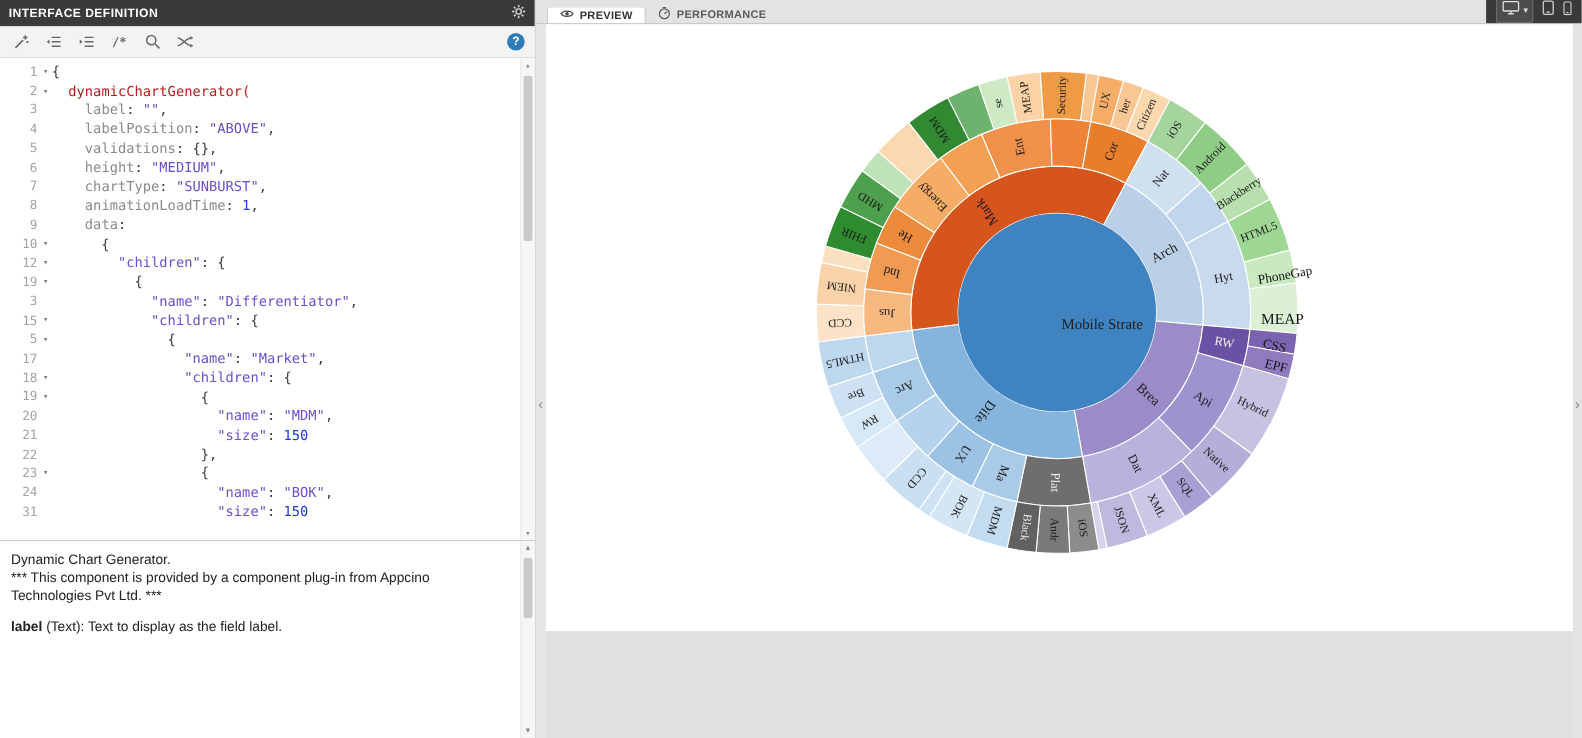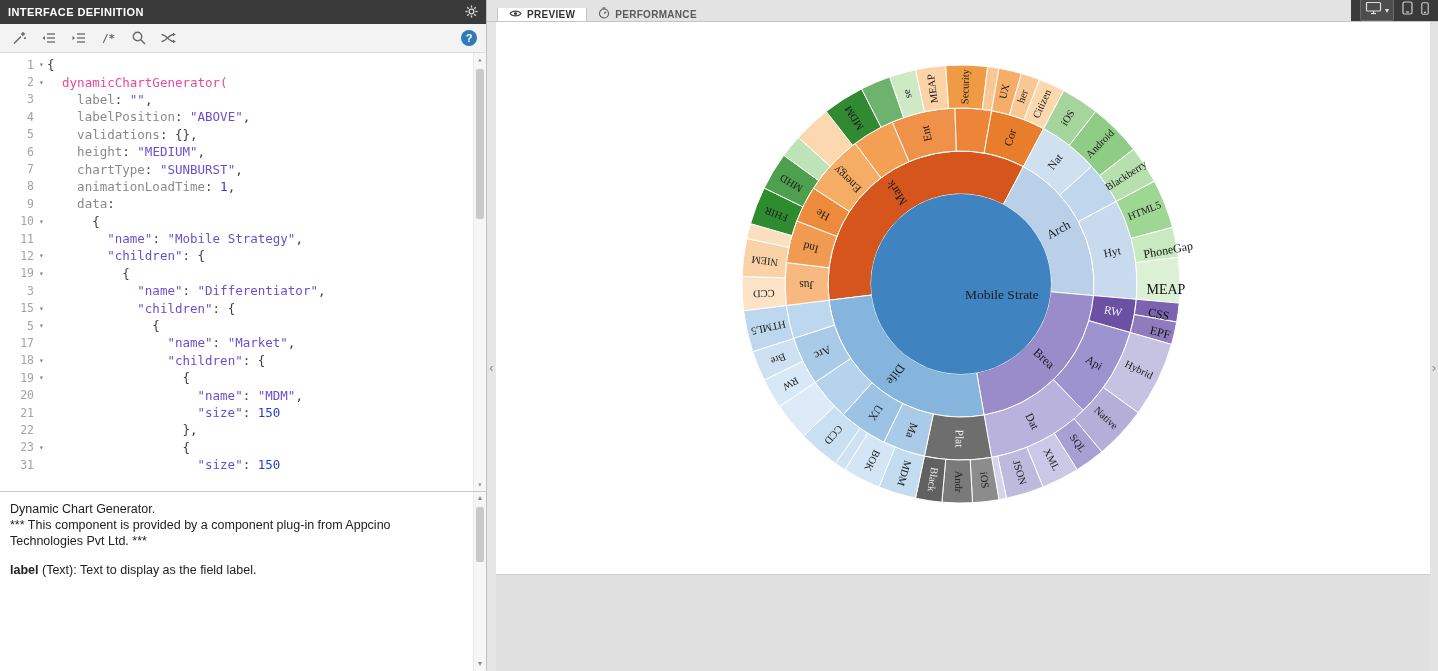--- a/index.html
+++ b/index.html
@@ -21,21 +21,21 @@
              background:#2e7bb8; color:#fff; font-size:11px; font-weight:bold; display:flex;
              align-items:center; justify-content:center; cursor:pointer; }
 
   .editor { height:438px; flex:none; position:relative; background:#fff; overflow:hidden;
             font-family:"DejaVu Sans Mono", monospace; padding-top:3px; }
   .cl { display:flex; height:17.4px; align-items:center; }
   .ln { width:34px; text-align:right; color:#a3a3a3; font-size:11.5px; flex:none; }
   .fold { width:13px; text-align:center; color:#7d7d7d; font-size:8px; flex:none; padding-left:2px; }
   .codetx { white-space:pre; font-size:12.5px; }
   .tk-p { color:#3c3c3c; }
-  .tk-f { color:#ec4899; }
+  .tk-f { color:#b91c1c; }
   .tk-k { color:#8a8a8a; }
   .tk-s { color:#6b4fcf; }
   .tk-n { color:#1f3bd4; }
 
   .vscroll { position:absolute; top:0; right:0; width:13px; bottom:0; background:#f6f6f6; border-left:1px solid #e9e9e9; }
   .vs-arrow { height:13px; display:flex; align-items:center; justify-content:center; color:#8a8a8a; font-size:8px; cursor:pointer; }
   .vs-arrow.down { position:absolute; bottom:0; left:0; right:0; }
   .vs-thumb { position:absolute; left:2px; right:2px; background:#c9c9c9; border-radius:2px; cursor:pointer; }
   .ed-thumb { top:16px; height:150px; }
   .doc-thumb { top:15px; height:55px; }
@@ -188,25 +188,20 @@
           <span class="ln">9</span>
           <span class="fold"></span>
           <span class="codetx"><span class="tk-p">    </span><span class="tk-k">data</span><span class="tk-p">:</span></span>
         </div>
         <div class="cl">
           <span class="ln">10</span>
           <span class="fold">▾</span>
           <span class="codetx"><span class="tk-p">      {</span></span>
         </div>
         <div class="cl">
-          <span class="ln">11</span>
-          <span class="fold"></span>
-          <span class="codetx"><span class="tk-p">        </span><span class="tk-s">"name"</span><span class="tk-p">: </span><span class="tk-s">"Mobile Strategy"</span><span class="tk-p">,</span></span>
-        </div>
-        <div class="cl">
           <span class="ln">12</span>
           <span class="fold">▾</span>
           <span class="codetx"><span class="tk-p">        </span><span class="tk-s">"children"</span><span class="tk-p">: {</span></span>
         </div>
         <div class="cl">
           <span class="ln">19</span>
           <span class="fold">▾</span>
           <span class="codetx"><span class="tk-p">          {</span></span>
         </div>
         <div class="cl">
@@ -251,20 +246,25 @@
         </div>
         <div class="cl">
           <span class="ln">22</span>
           <span class="fold"></span>
           <span class="codetx"><span class="tk-p">                  },</span></span>
         </div>
         <div class="cl">
           <span class="ln">23</span>
           <span class="fold">▾</span>
           <span class="codetx"><span class="tk-p">                  {</span></span>
+        </div>
+        <div class="cl">
+          <span class="ln">24</span>
+          <span class="fold"></span>
+          <span class="codetx"><span class="tk-p">                    </span><span class="tk-s">"name"</span><span class="tk-p">: </span><span class="tk-s">"BOK"</span><span class="tk-p">,</span></span>
         </div>
         <div class="cl">
           <span class="ln">31</span>
           <span class="fold"></span>
           <span class="codetx"><span class="tk-p">                    </span><span class="tk-s">"size"</span><span class="tk-p">: </span><span class="tk-n">150</span></span>
         </div>
       </div>
     <div class="vscroll">
       <div class="vs-arrow">▴</div>
       <div class="vs-thumb ed-thumb"></div>

